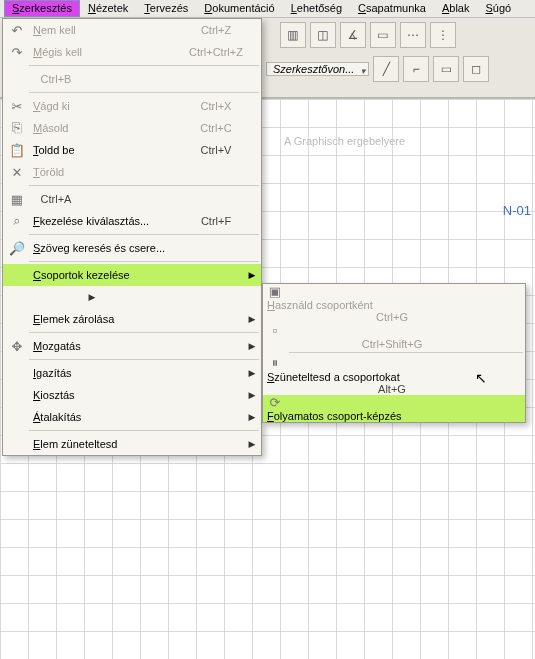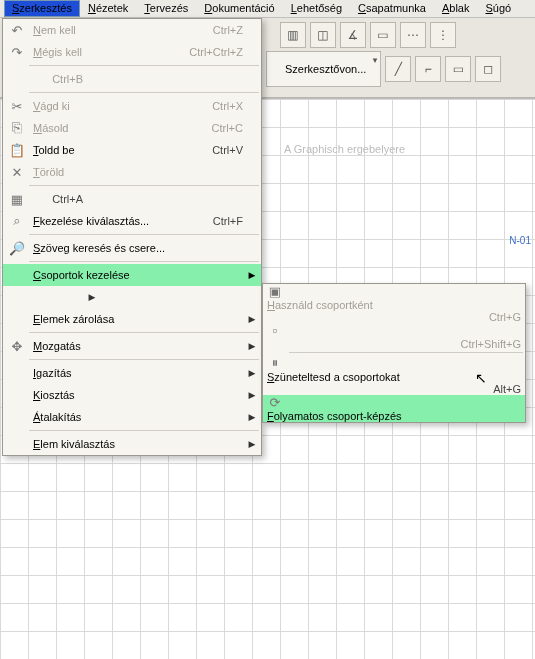--- a/index.html
+++ b/index.html
@@ -19,21 +19,21 @@
     height: 18px;
     border-bottom: 1px solid #c0c0c0;
     padding-left: 4px;
   }
   .menubar .mitem {
     padding: 2px 8px 2px 8px;
     cursor: default;
   }
   .menubar .mitem.open {
     border: 1px solid #7a98af;
-    background: #1d4ed8;
+    background: #d946ef;
     padding: 1px 7px 0 7px;
   }
   .mitem .ul { text-decoration: underline; }
 
   .toolbar-area {
     position: absolute;
     top: 18px;
     left: 0;
     right: 0;
     height: 80px;
@@ -43,27 +43,28 @@
   .tbrow { display:flex; align-items:center; height:34px; padding-left: 280px; gap:4px; }
   .tbrow2 { display:flex; align-items:center; height:34px; padding-left: 266px; gap:4px; }
   .tool-btn {
     width: 26px; height:26px;
     border:1px solid #b8b6af;
     background:#f3f1ea;
     display:flex; align-items:center; justify-content:center;
     font-size:12px; color:#555;
   }
   .editor-chip {
-    height:36px;
+    height:14px;
     border:1px solid #b8b6af;
     background:#f6f4ee;
-    padding: 2px 14px 2px 18px;
+    padding: 2px 14px 2px 6px;
     display:flex; align-items:center;
     position:relative;
     font-size:11px;
+    font-style:italic;
   }
   .editor-chip::after {
     content:"▾";
     position:absolute; right:3px; top:3px;
     font-size:9px; color:#555;
   }
 
   .canvas {
     position:absolute;
     top: 98px;
@@ -76,27 +77,26 @@
       linear-gradient(90deg, #d9d9d9 1px, transparent 1px);
     background-size: 28px 28px;
     background-position: 0 0;
     border-top:1px solid #bbb;
   }
   .canvas-label {
     position:absolute;
     top:36px; left:284px;
     color:#bcbcbc;
     font-size:11px;
-    margin-top:8px;
   }
   .nlabel {
     position:absolute;
-    top:136px; right:4px;
+    top:104px; right:4px;
     color:#3b6fc4;
-    font-size:10px;
+    font-size:13px;
   }
 
   
   .menu {
     position:absolute;
     top: 18px;
     left: 2px;
     width: 260px;
     background:#f7f5ef;
     border:1px solid #9a988f;
@@ -114,25 +114,25 @@
     height:100%;
     display:flex;
     align-items:center;
     justify-content:center;
     color:#777;
     font-size:13px;
   }
   .label { flex:1; padding-left:4px; }
   .label.disabled { color:#a09e96; }
   .label .ul { text-decoration: underline; }
-  .shortcut { color:#444; margin-right:4px; min-width:54px; text-align:right; }
+  .shortcut { color:#444; margin-right:4px; min-width:54px; text-align:center; }
   .shortcut.disabled { color:#a09e96; }
   .submark { width:10px; text-align:center; color:#333; font-size:9px; }
   .sep { height:1px; background:#cfccc3; margin: 2px 2px 2px 26px; }
-  .row.hl { background:#86efac; }
+  .row.hl { background:#bef264; }
   .row.hl .label, .row.hl .shortcut, .row.hl .submark { color:#000; }
 
   
   .submenu {
     position:absolute;
     top: 283px;
     left: 262px;
     width: 264px;
     background:#f7f5ef;
     border:1px solid #9a988f;
@@ -290,21 +290,21 @@
   </div>
   <div class="row">
     <div class="gutter"></div>
     <div class="label"><span class="ul">Á</span><span>talakítás</span></div>
     <div class="shortcut"></div>
       <div class="submark">▶</div>
   </div>
   <div class="sep"></div>
   <div class="row">
     <div class="gutter"></div>
-    <div class="label"><span class="ul">E</span><span>lem kiválasztás</span></div>
+    <div class="label"><span class="ul">E</span><span>lem züneteltesd</span></div>
     <div class="shortcut"></div>
       <div class="submark">▶</div>
   </div>
 </div>
 
 <div class="submenu">
   <div class="row">
     <div class="gutter">▣</div>
     <div class="label disabled"><span class="ul">H</span><span>asználd csoportként</span></div>
     <div class="shortcut disabled">Ctrl+G</div>

